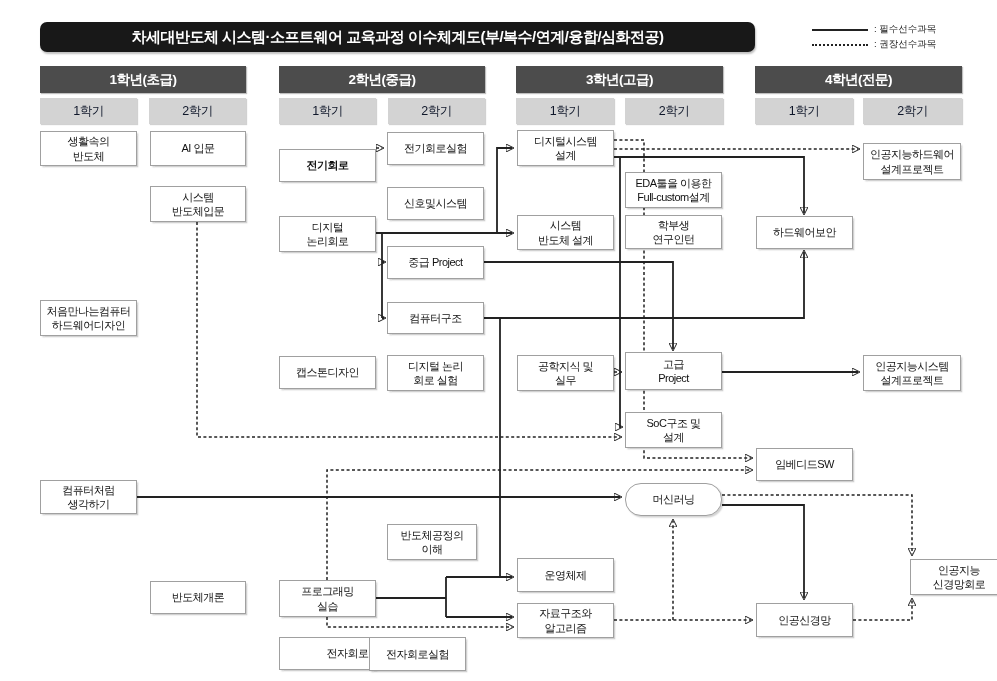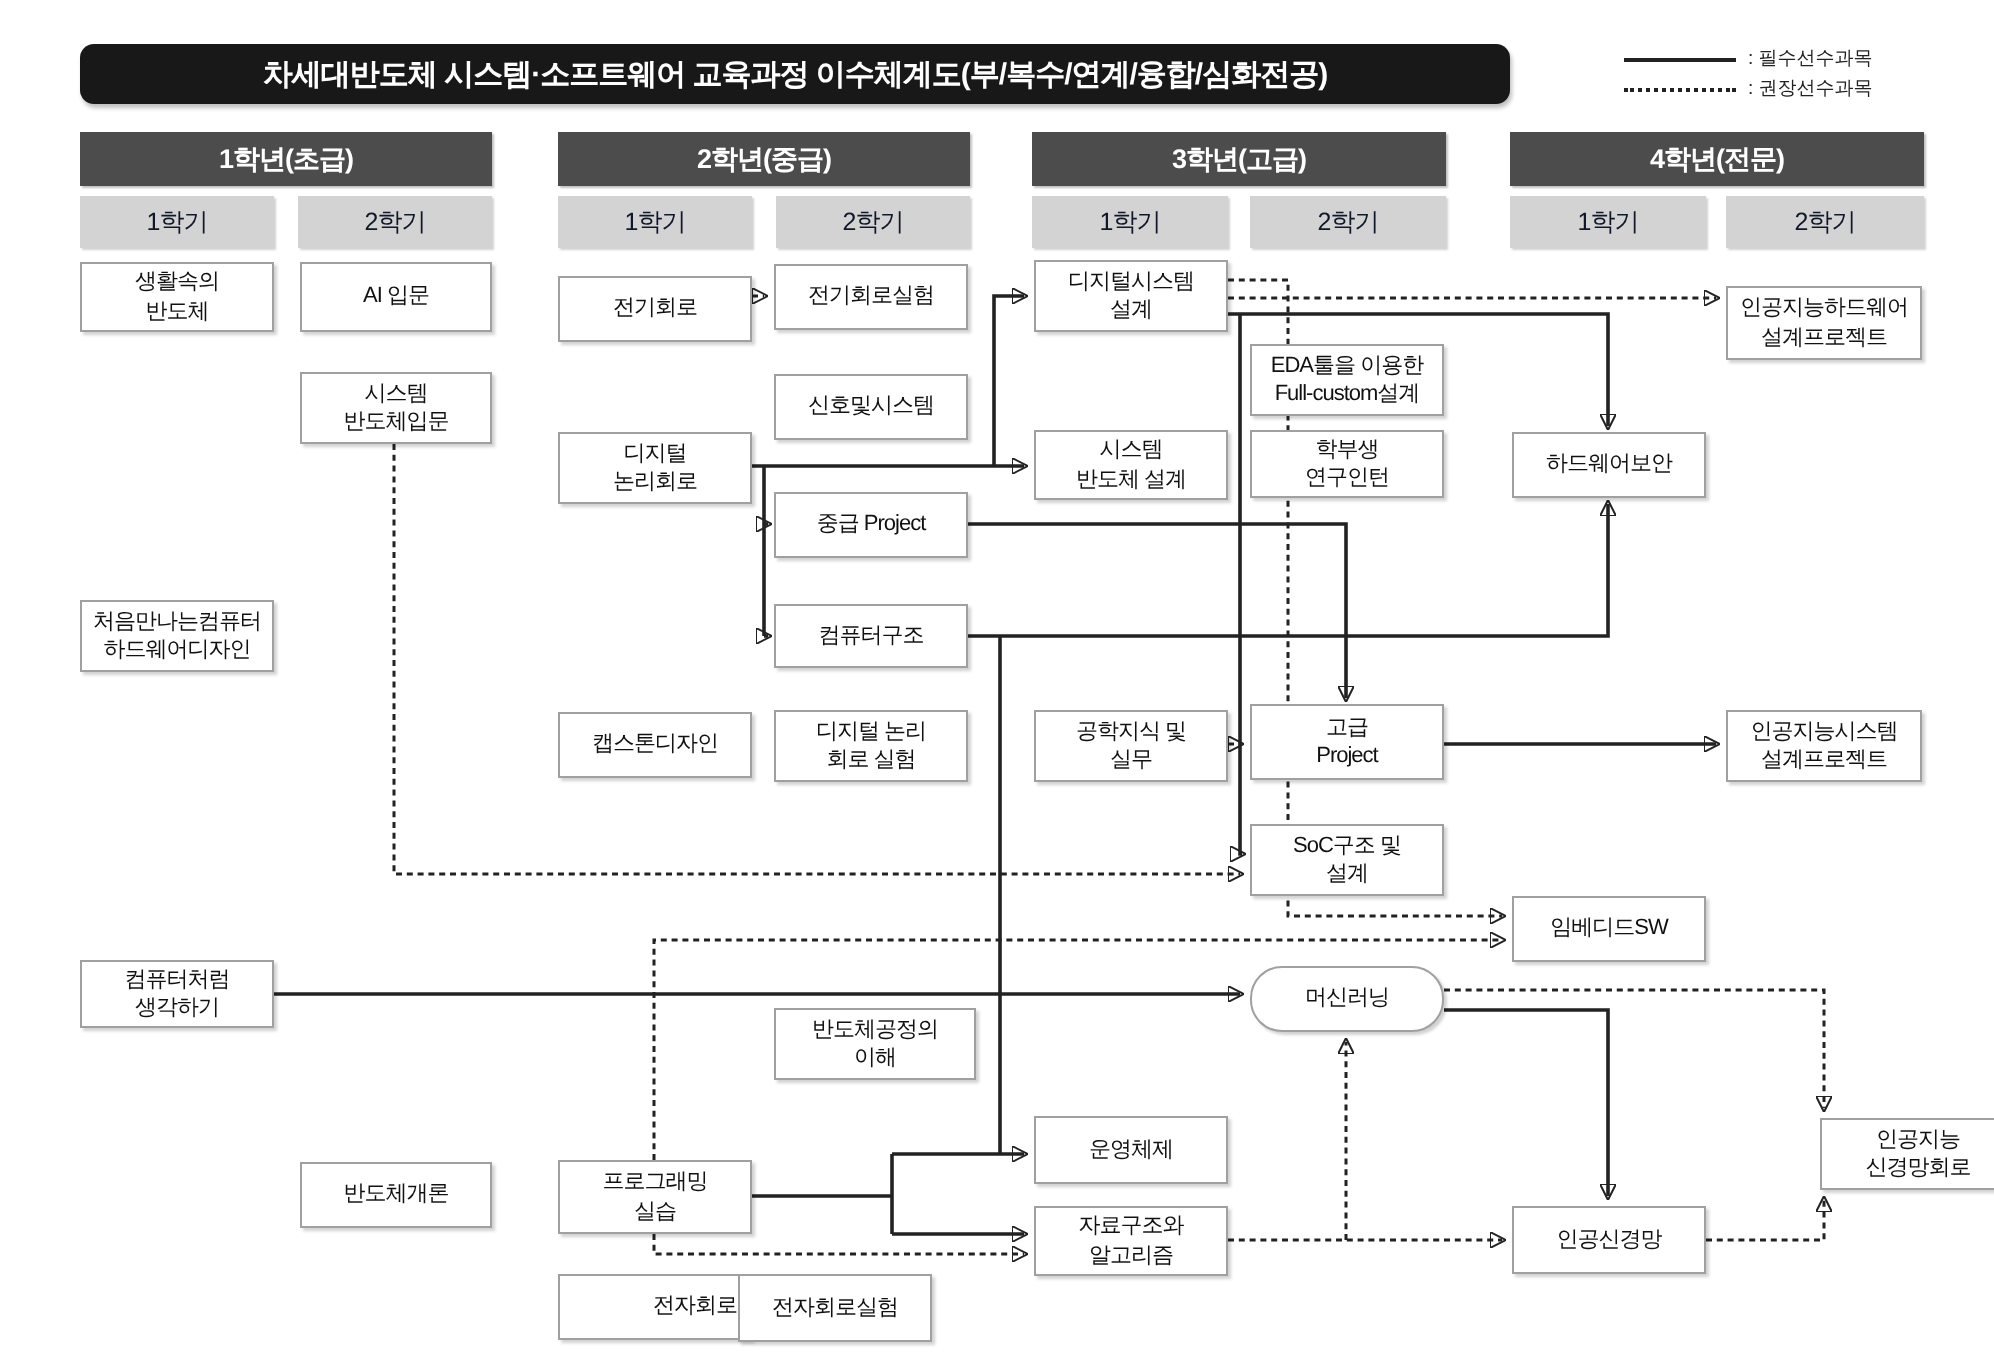--- a/index.html
+++ b/index.html
@@ -114,31 +114,31 @@
       <div class="course" style="left: 40px; top: 131px; width: 97px; height: 35px;">생활속의
 반도체</div>
       <div class="course" style="left: 150px; top: 131px; width: 96px; height: 35px;">AI 입문</div>
       <div class="course" style="left: 150px; top: 186px; width: 96px; height: 36px;">시스템
 반도체입문</div>
       <div class="course" style="left: 40px; top: 300px; width: 97px; height: 36px;">처음만나는컴퓨터
 하드웨어디자인</div>
       <div class="course" style="left: 40px; top: 480px; width: 97px; height: 34px;">컴퓨터처럼
 생각하기</div>
       <div class="course" style="left: 150px; top: 581px; width: 96px; height: 33px;">반도체개론</div>
-      <div class="course" style="left: 279px; top: 138px; width: 97px; height: 33px;">전기회로</div>
+      <div class="course" style="left: 279px; top: 149px; width: 97px; height: 33px; font-weight: bold;">전기회로</div>
       <div class="course" style="left: 387px; top: 132px; width: 97px; height: 33px;">전기회로실험</div>
       <div class="course" style="left: 387px; top: 187px; width: 97px; height: 33px;">신호및시스템</div>
       <div class="course" style="left: 279px; top: 216px; width: 97px; height: 36px;">디지털
 논리회로</div>
       <div class="course" style="left: 387px; top: 246px; width: 97px; height: 33px;">중급 Project</div>
       <div class="course" style="left: 387px; top: 302px; width: 97px; height: 32px;">컴퓨터구조</div>
       <div class="course" style="left: 279px; top: 356px; width: 97px; height: 33px;">캡스톤디자인</div>
       <div class="course" style="left: 387px; top: 355px; width: 97px; height: 36px;">디지털 논리
 회로 실험</div>
-      <div class="course" style="left: 387px; top: 504px; width: 101px; height: 36px;">반도체공정의
+      <div class="course" style="left: 387px; top: 524px; width: 90px; height: 36px;">반도체공정의
 이해</div>
       <div class="course" style="left: 279px; top: 580px; width: 97px; height: 37px;">프로그래밍
 실습</div>
       <div class="course" style="left: 279px; top: 637px; width: 97px; height: 33px; padding-left: 40px;">전자회로</div>
       <div class="course" style="left: 369px; top: 637px; width: 97px; height: 34px; text-align: center;">전자회로실험</div>
       <div class="course" style="left: 517px; top: 130px; width: 97px; height: 36px;">디지털시스템
 설계</div>
       <div class="course" style="left: 625px; top: 172px; width: 97px; height: 36px;">EDA툴을 이용한
 Full-custom설계</div>
       <div class="course" style="left: 517px; top: 215px; width: 97px; height: 35px;">시스템

